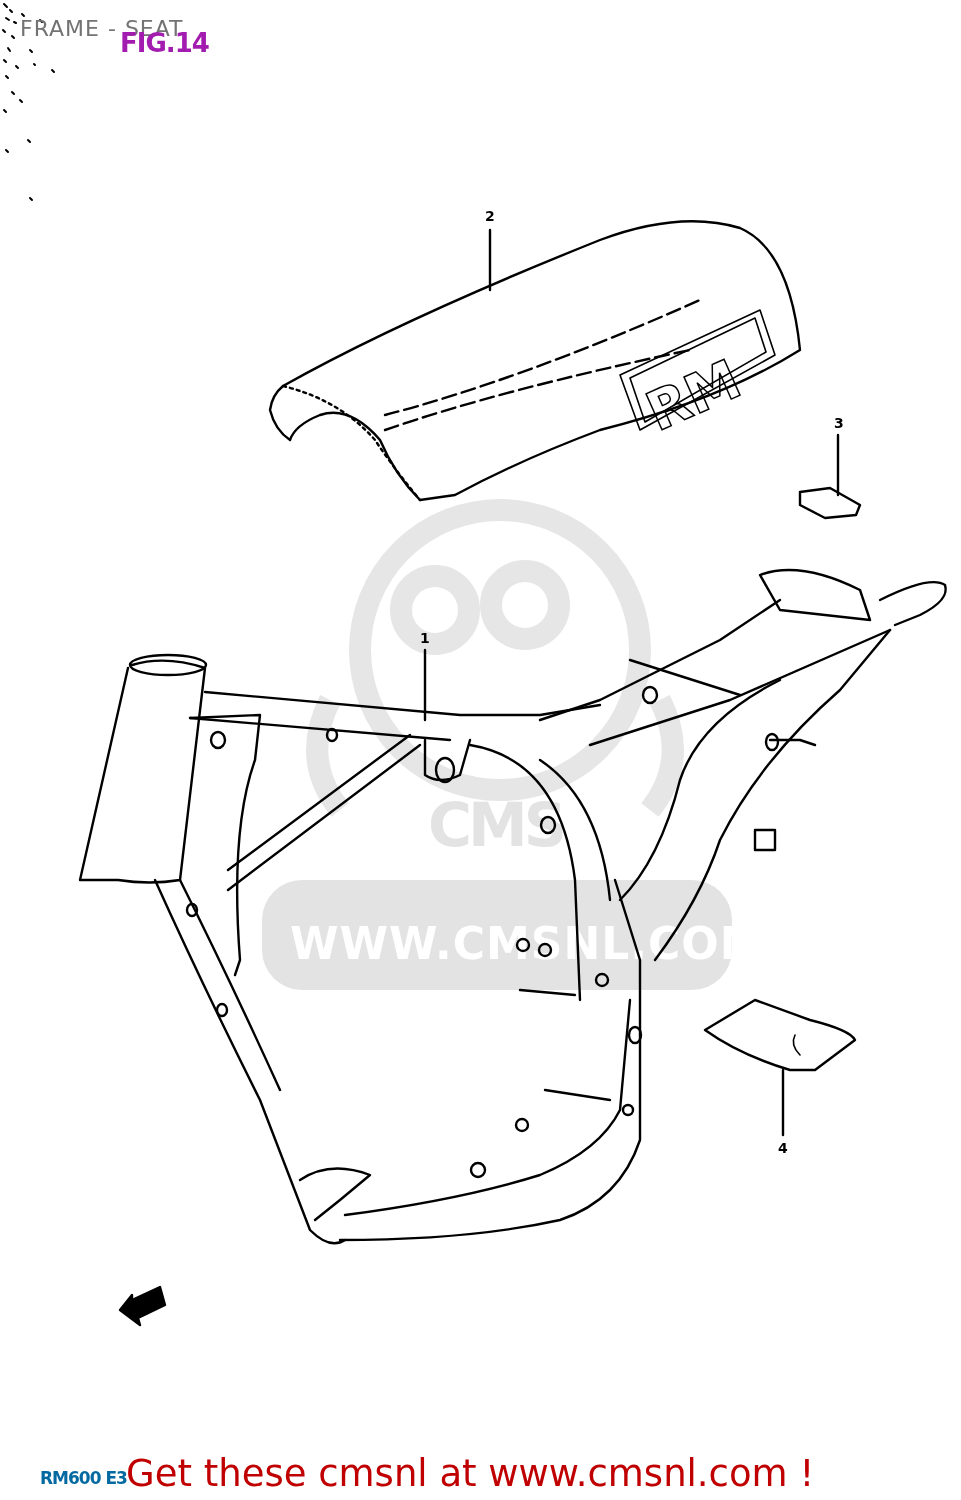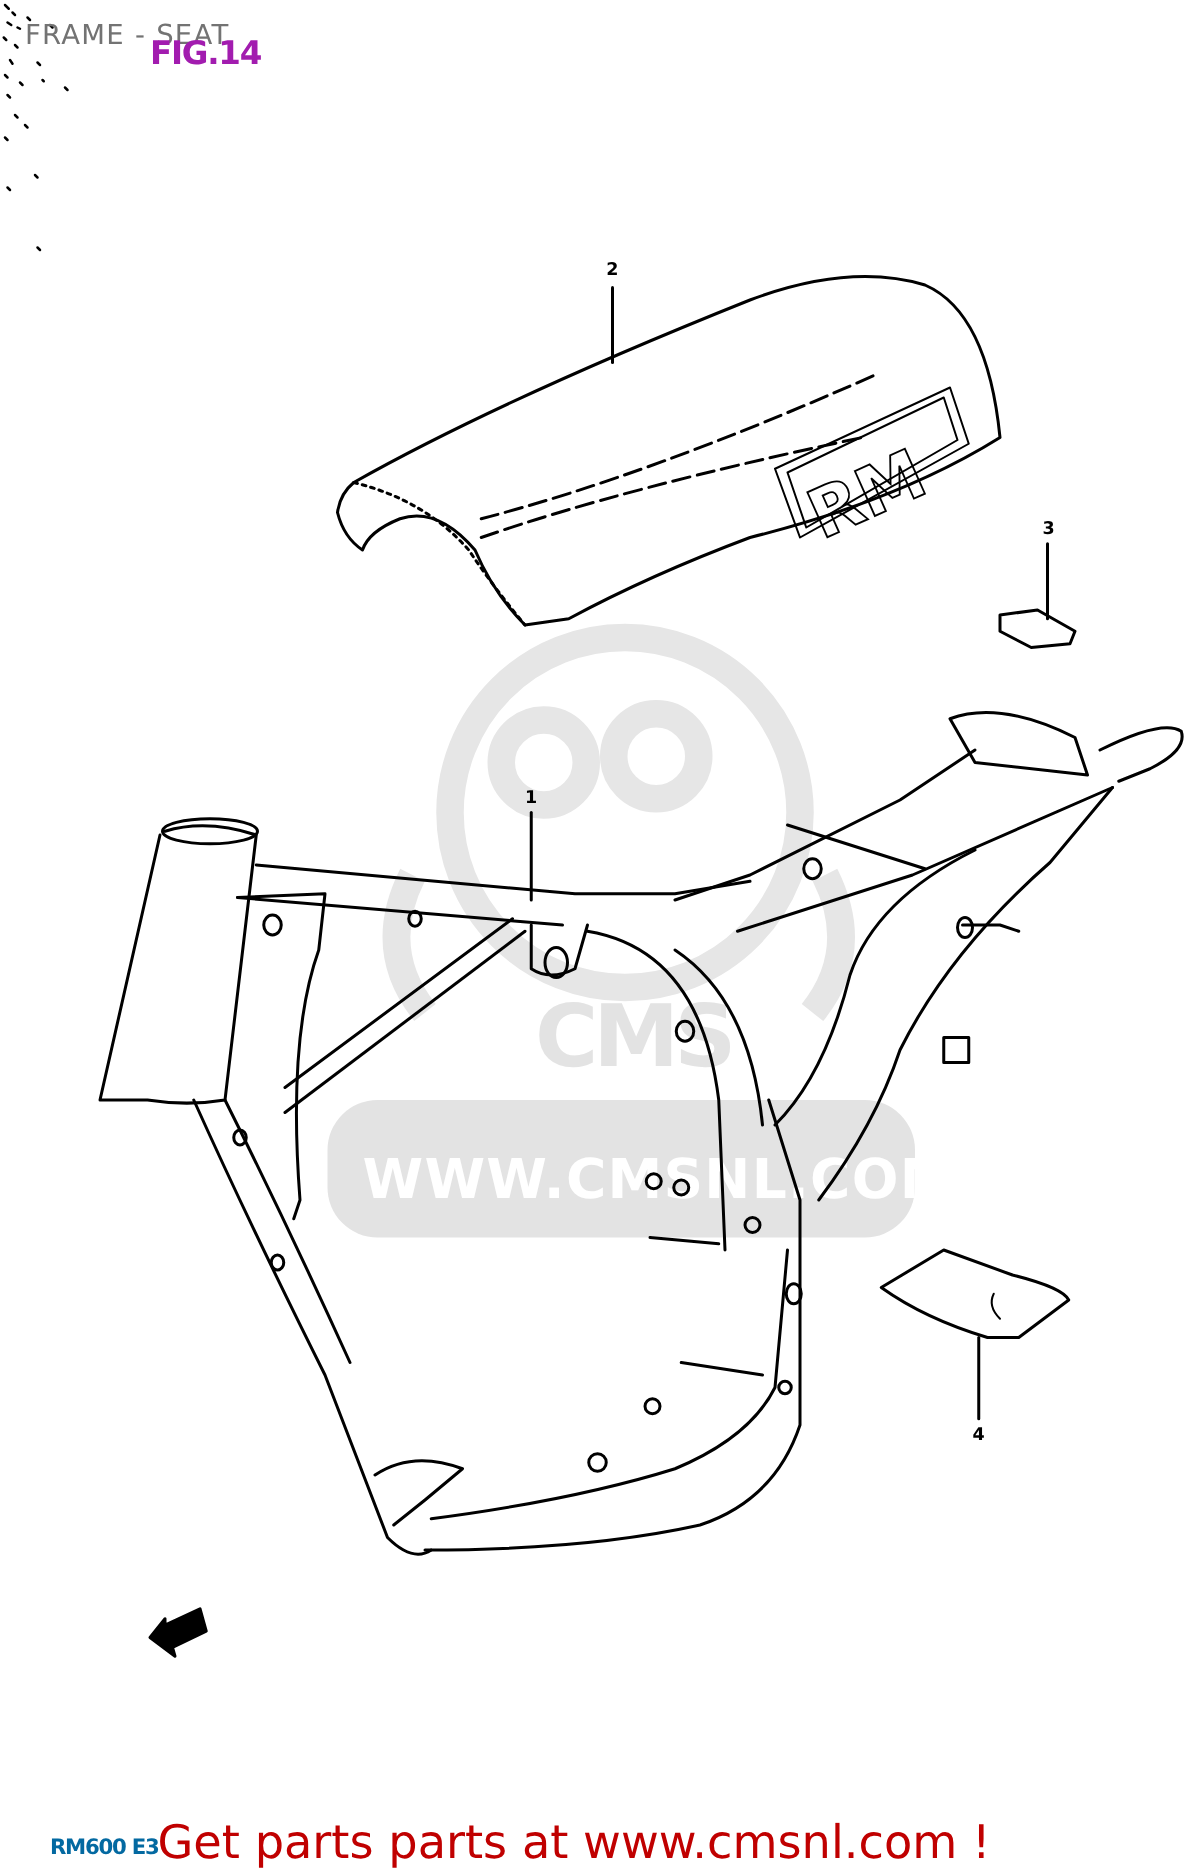--- a/index.html
+++ b/index.html
@@ -4,21 +4,21 @@
   <style>
     html, body { margin: 0; padding: 0; background: #ffffff; }
     body { width: 961px; height: 1500px; position: relative; overflow: hidden; font-family: "Liberation Sans", sans-serif; }
     .page-title { position: absolute; left: 20px; top: 16px; font-size: 22px; color: #737373; letter-spacing: 1px; font-family: "DejaVu Sans", sans-serif; white-space: pre; }
     .fig-label { position: absolute; left: 120px; top: 28px; font-size: 26px; font-weight: bold; color: #a21caf; font-family: "DejaVu Sans", sans-serif; letter-spacing: -1px; }
     .model-code { position: absolute; left: 40px; top: 1468px; font-size: 17px; font-weight: bold; color: #0369a1; font-family: "DejaVu Sans", sans-serif; letter-spacing: -1px; }
     .promo { position: absolute; left: 126px; top: 1452px; font-size: 37px; color: #c00000; font-family: "DejaVu Sans", sans-serif; white-space: nowrap; }
     .callout { position: absolute; font-size: 14px; font-weight: bold; color: #000; font-family: "DejaVu Sans", sans-serif; }
     svg.art { position: absolute; left: 0; top: 0; }
     .watermark-url { position: absolute; left: 290px; top: 918px; font-size: 44px; font-weight: bold; color: #ffffff; font-family: "DejaVu Sans", sans-serif; letter-spacing: 1px; }
-    .watermark-cms { position: absolute; left: 428px; top: 790px; font-size: 69px; font-weight: bold; color: #e3e3e3; font-family: "DejaVu Sans", sans-serif; letter-spacing: -4px; }
+    .watermark-cms { position: absolute; left: 428px; top: 790px; font-size: 60px; font-weight: bold; color: #e3e3e3; font-family: "DejaVu Sans", sans-serif; letter-spacing: -4px; }
   </style>
 </head>
 <body>
 
 <svg class="art" width="961" height="1500">
   <g fill="none" stroke="#e6e6e6" stroke-width="22">
     <circle cx="500" cy="650" r="140"></circle>
     <circle cx="435" cy="610" r="34"></circle>
     <circle cx="525" cy="605" r="34"></circle>
     <path d="M330 700 q-30 60 10 110"></path>
@@ -127,13 +127,13 @@
 
 <div class="page-title">FRAME - SEAT</div>
 <div class="fig-label">FIG.14</div>
 
 <div class="callout" style="left:485px;top:208px;">2</div>
 <div class="callout" style="left:834px;top:415px;">3</div>
 <div class="callout" style="left:420px;top:630px;">1</div>
 <div class="callout" style="left:778px;top:1140px;">4</div>
 
 <div class="model-code">RM600 E3</div>
-<div class="promo">Get parts parts at www.cmsnl.com !</div>
+<div class="promo">Get these cmsnl at www.cmsnl.com !</div>
 
 </body></html>

